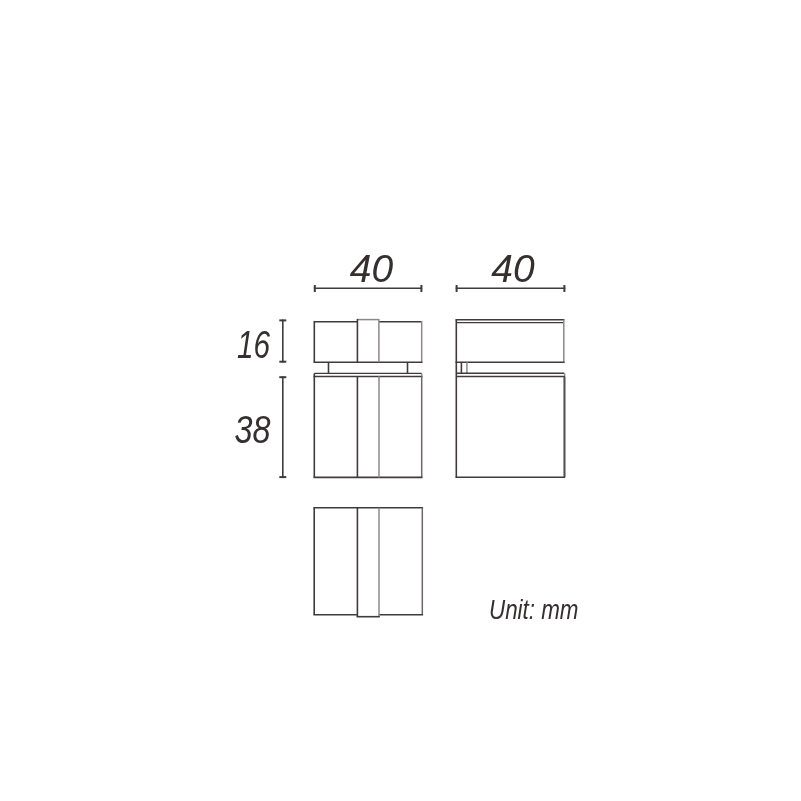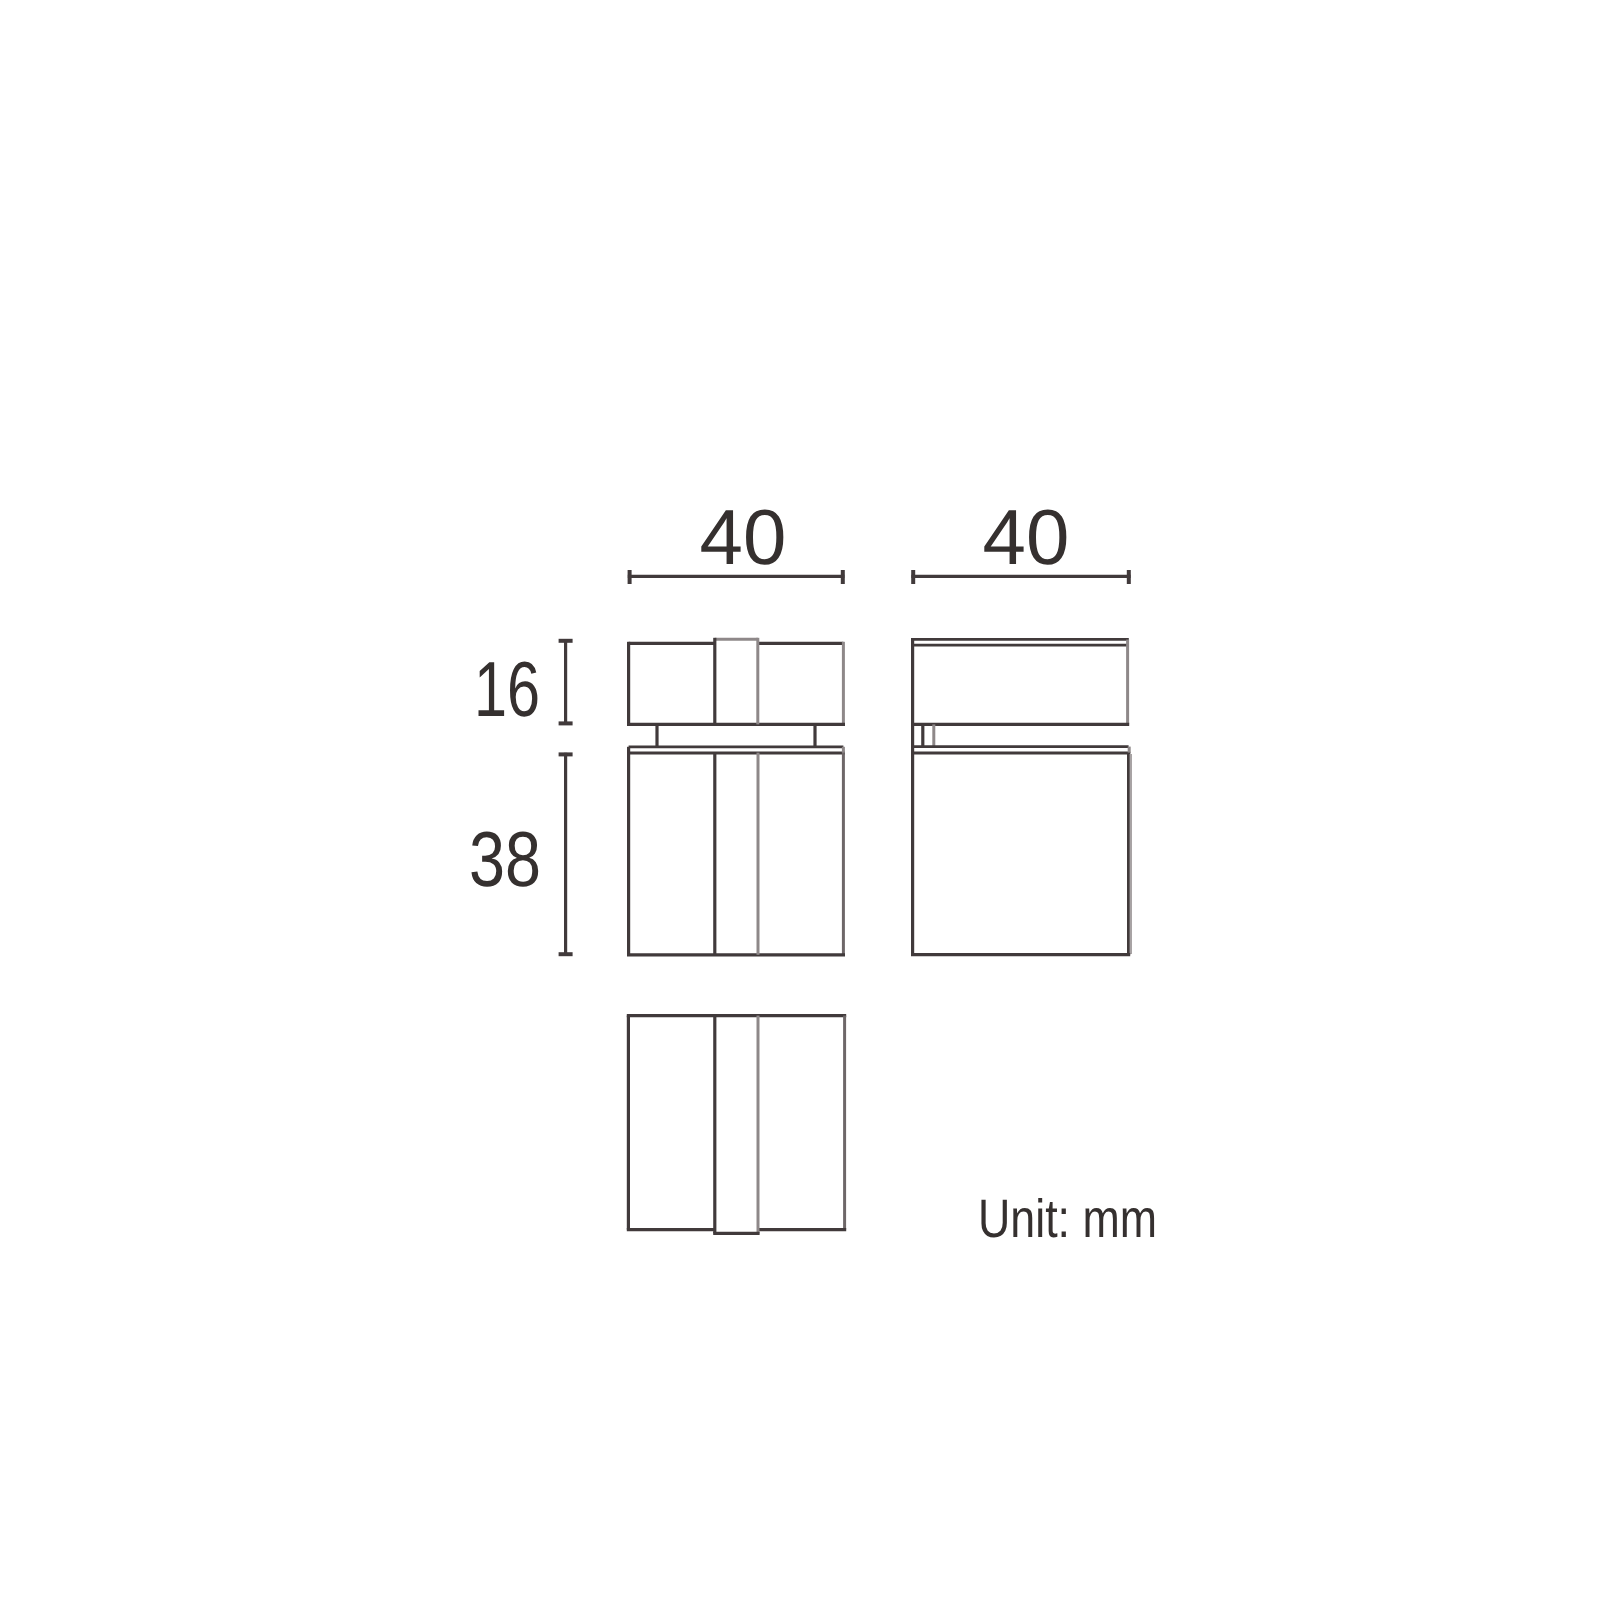--- a/index.html
+++ b/index.html
@@ -1,16 +1,16 @@
 <!DOCTYPE html>
 <html><head>
 <meta charset="utf-8">
 <style>
   html,body{margin:0;padding:0;background:#ffffff;}
-  .wrap{width:801px;height:706px;background:#fde047;position:relative;overflow:hidden;transform:translateZ(0);}
+  .wrap{width:801px;height:706px;background:#fde047;position:relative;overflow:hidden;transform:translateZ(0);font-style:italic;}
   svg{display:block;}
   text{font-family:"Liberation Sans",sans-serif;fill:#35302f;}
 </style>
 </head>
 <body>
 <div class="wrap">
 <svg width="801" height="801" viewBox="0 0 801 801" fill="none">
 
   <rect x="0" y="0" width="801" height="801" fill="#ffffff"></rect>
 

